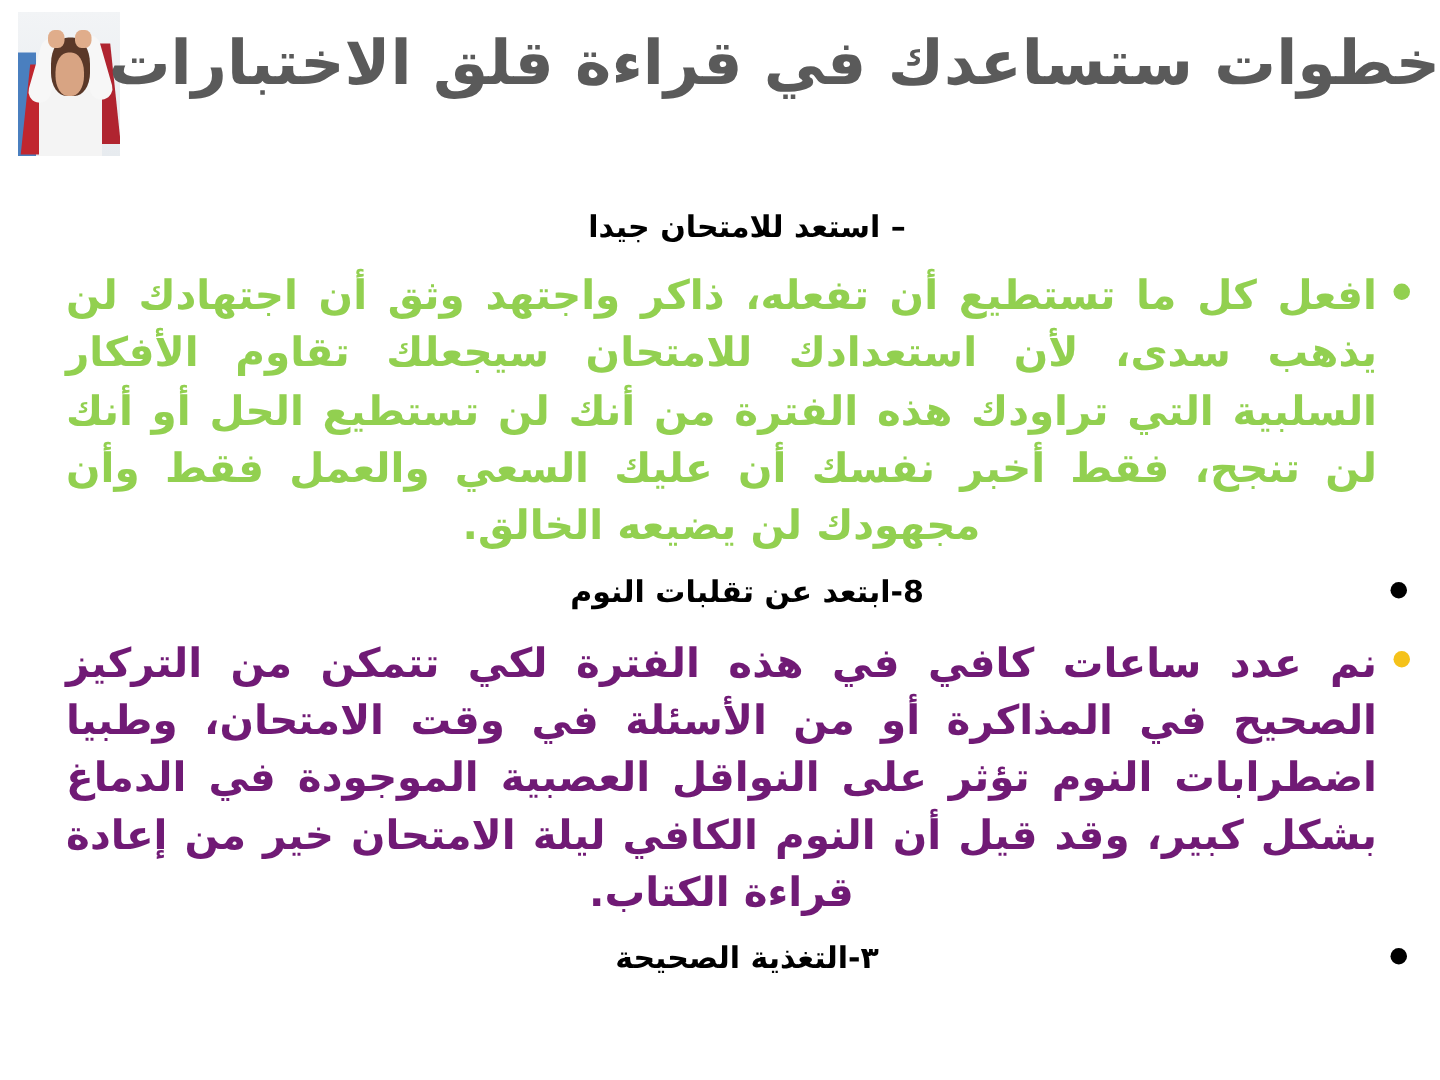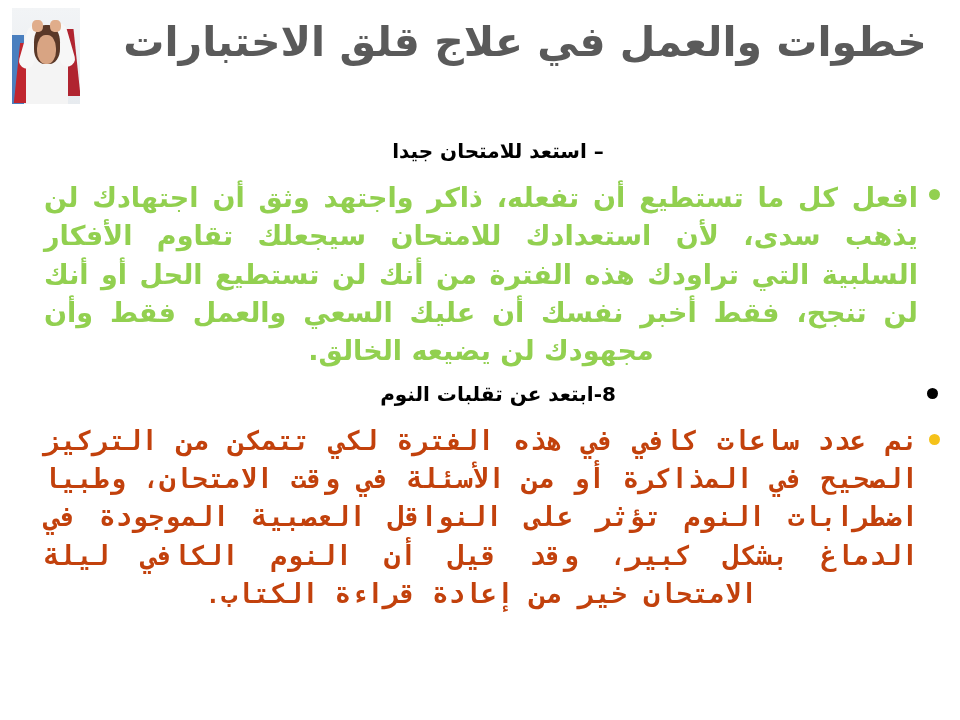--- a/index.html
+++ b/index.html
@@ -106,21 +106,21 @@
 
   
   .row-para .bullet-text {
     font-size: 27px;
     line-height: 1.42;
     text-align: justify;
     text-align-last: center;
   }
 
   .c-green  { color: #92d050; }
-  .c-orange { color: #c2410c; font-family: Liberation Mono, monospace; }
+  .c-orange { color: #701a75; }
   .c-red    { color: #ed1c24; }
   .c-black  { color: #000000; }
 
   .b-green  { background: #92d050; }
   .b-orange { background: #f5c21a; }
   .b-red    { background: #ee1c25; }
   .b-black  { background: #000000; }
 
   
   #row-0 { margin-top: 10px; }
@@ -198,21 +198,21 @@
         <div class="ph-shirt"></div>
         <div class="ph-arm-l"></div>
         <div class="ph-arm-r"></div>
         <div class="ph-hair"></div>
         <div class="ph-face"></div>
         <div class="ph-hand-l"></div>
         <div class="ph-hand-r"></div>
       </div>
     </div>
 
-    <div class="title-text">خطوات والعمل في علاج قلق الاختبارات</div>
+    <div class="title-text">خطوات ستساعدك في قراءة قلق الاختبارات</div>
   </div>
 
   <div class="body-area">
 
     <div class="bullet-row row-heading" id="row-0">
 
       <span class="bullet-text c-black">–  استعد للامتحان جيدا</span>
     </div>
 
     <div class="bullet-row row-para" id="row-1">
@@ -223,16 +223,20 @@
     <div class="bullet-row row-heading" id="row-2">
       <span class="bullet-dot b-black"></span>
       <span class="bullet-text c-black">8-ابتعد  عن تقلبات النوم</span>
     </div>
 
     <div class="bullet-row row-para" id="row-3">
       <span class="bullet-dot b-orange"></span>
       <span class="bullet-text c-orange">نم عدد ساعات كافي في هذه الفترة لكي تتمكن من التركيز الصحيح في المذاكرة أو من الأسئلة في وقت الامتحان، وطبيا اضطرابات النوم تؤثر على النواقل العصبية الموجودة في الدماغ بشكل كبير، وقد قيل أن النوم الكافي ليلة الامتحان خير من إعادة قراءة الكتاب.</span>
     </div>
 
+    <div class="bullet-row row-heading" id="row-4">
+      <span class="bullet-dot b-black"></span>
+      <span class="bullet-text c-black">٣-التغذية الصحيحة</span>
+    </div>
 
 
   </div>
 </div>
 
 </body></html>

